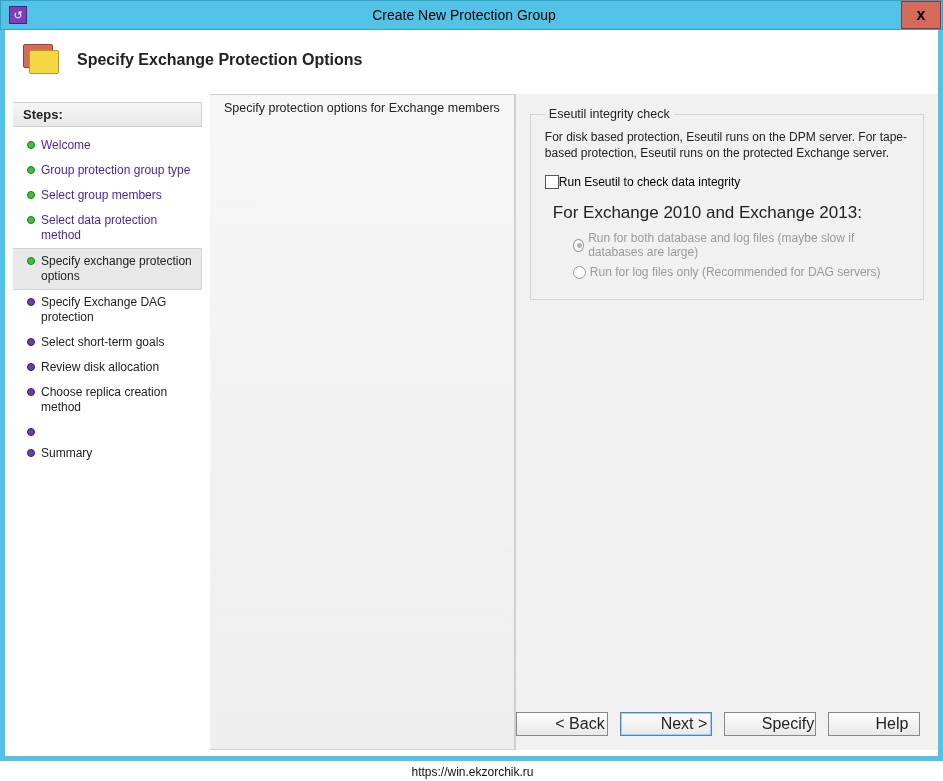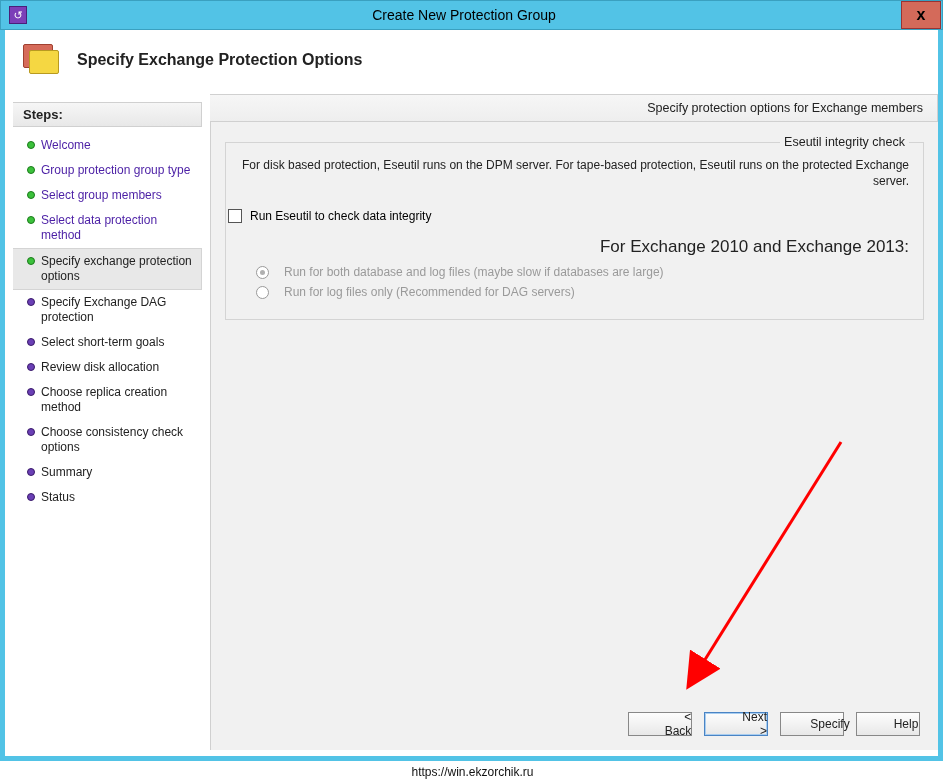--- a/index.html
+++ b/index.html
@@ -133,82 +133,80 @@
   }
   .bullet.green { background: #3bc13b; border: 1px solid #1a7a1a; }
   .bullet.purple { background: #6a3fb5; border: 1px solid #3a1a6a; }
   .step-label { color: #222; }
   .step-label.link { color: #4b1fa5; }
   .main {
     flex: 1;
     padding: 0;
     position: relative;
     display: flex;
-    flex-direction: column;
-    text-align: right;
+    flex-direction: row;
   }
   .main-header {
     background: linear-gradient(to bottom, #f6f6f6, #eeeeee);
     border: 1px solid #d0d0d0;
     border-left: none;
     padding: 6px 14px;
     font-size: 12.5px;
     color: #222;
   }
   .main-body {
     flex: 1;
     background: #f1f1f1;
     border-left: 1px solid #d0d0d0;
     padding: 14px;
     position: relative;
   }
   .group-box {
     border: 1px solid #d4d4d4;
     background: #f1f1f1;
-    padding: 0 14px 14px 2px;
+    padding: 0 14px 14px 14px;
     position: relative;
     margin-top: 6px;
   }
   .group-legend {
     position: relative;
     top: -8px;
     background: #f1f1f1;
     display: inline-block;
     padding: 0 4px;
     font-size: 12.5px;
     color: #222;
   }
   .group-desc {
     font-size: 12px;
     color: #222;
-    margin-bottom: 20px;
+    margin-bottom: 14px;
     line-height: 1.35;
   }
   .check-row {
     display: flex;
     align-items: center;
-    gap: 8px;
     margin: 4px 0 14px 0;
   }
   .chk {
     width: 14px; height: 14px;
     border: 1px solid #555;
     background: #fff;
   }
   .sub-heading {
     font-size: 17px;
     color: #222;
     margin-top: 4px;
     margin-bottom: 8px;
     margin-left: 8px;
   }
   .radio-row {
     display: flex;
     align-items: center;
-    gap: 15px;
+    gap: 4px;
     margin: 6px 0 6px 28px;
     color: #9a9a9a;
   }
   .radio {
     width: 13px; height: 13px;
     border: 1px solid #9a9a9a;
     border-radius: 50%;
     background: #fff;
     position: relative;
   }
@@ -221,25 +219,25 @@
     top: 3px; left: 3px;
   }
   .button-bar {
     position: absolute;
     bottom: 14px;
     right: 18px;
     display: flex;
     gap: 12px;
   }
   .btn {
-    width: 64px;
+    width: 92px;
     height: 24px;
     background: linear-gradient(to bottom, #fdfdfd, #e8e8e8);
     border: 1px solid #888;
-    font-size: 12px;
+    font-size: 16px;
     color: #222;
     display: flex;
     align-items: center;
     justify-content: center;
     cursor: pointer;
     padding-left: 36px;
   }
   .btn.primary {
     border: 1px solid #4a84c4;
     box-shadow: 0 0 0 1px #a8cdf0 inset;
@@ -312,29 +310,24 @@
           <li class="step-item">
             <span class="bullet purple"></span>
             <span class="step-label">Review disk allocation</span>
           </li>
           <li class="step-item">
             <span class="bullet purple"></span>
             <span class="step-label">Choose replica creation method</span>
           </li>
           <li class="step-item">
             <span class="bullet purple"></span>
-            <span class="step-label">Choose consistency check options</span>
           </li>
           <li class="step-item">
             <span class="bullet purple"></span>
             <span class="step-label">Summary</span>
-          </li>
-          <li class="step-item">
-            <span class="bullet purple"></span>
-            <span class="step-label">Status</span>
           </li>
         </ul>
     </div>
 
     <div class="main">
       <div class="main-header">Specify protection options for Exchange members</div>
       <div class="main-body">
 
         <div class="group-box">
           <span class="group-legend">Eseutil integrity check</span>

